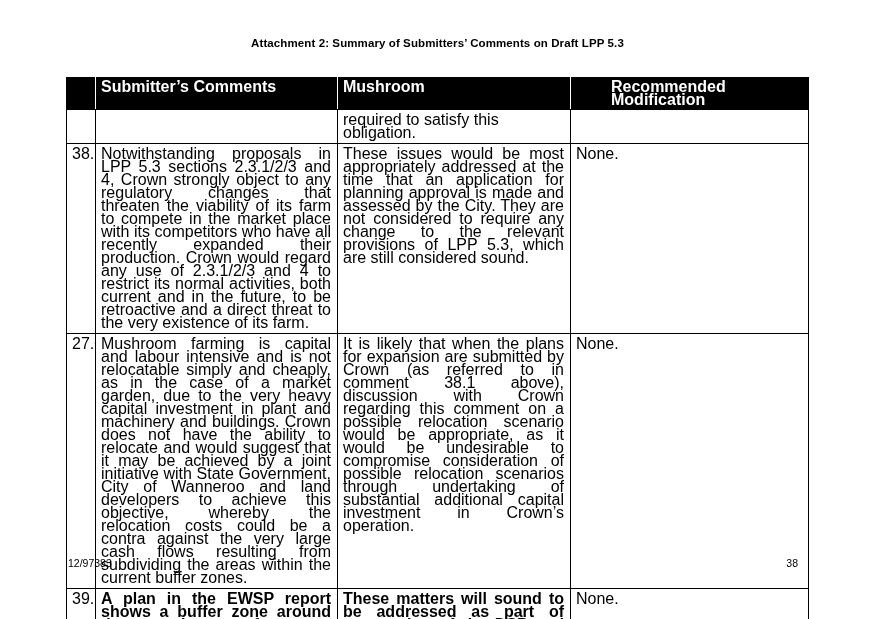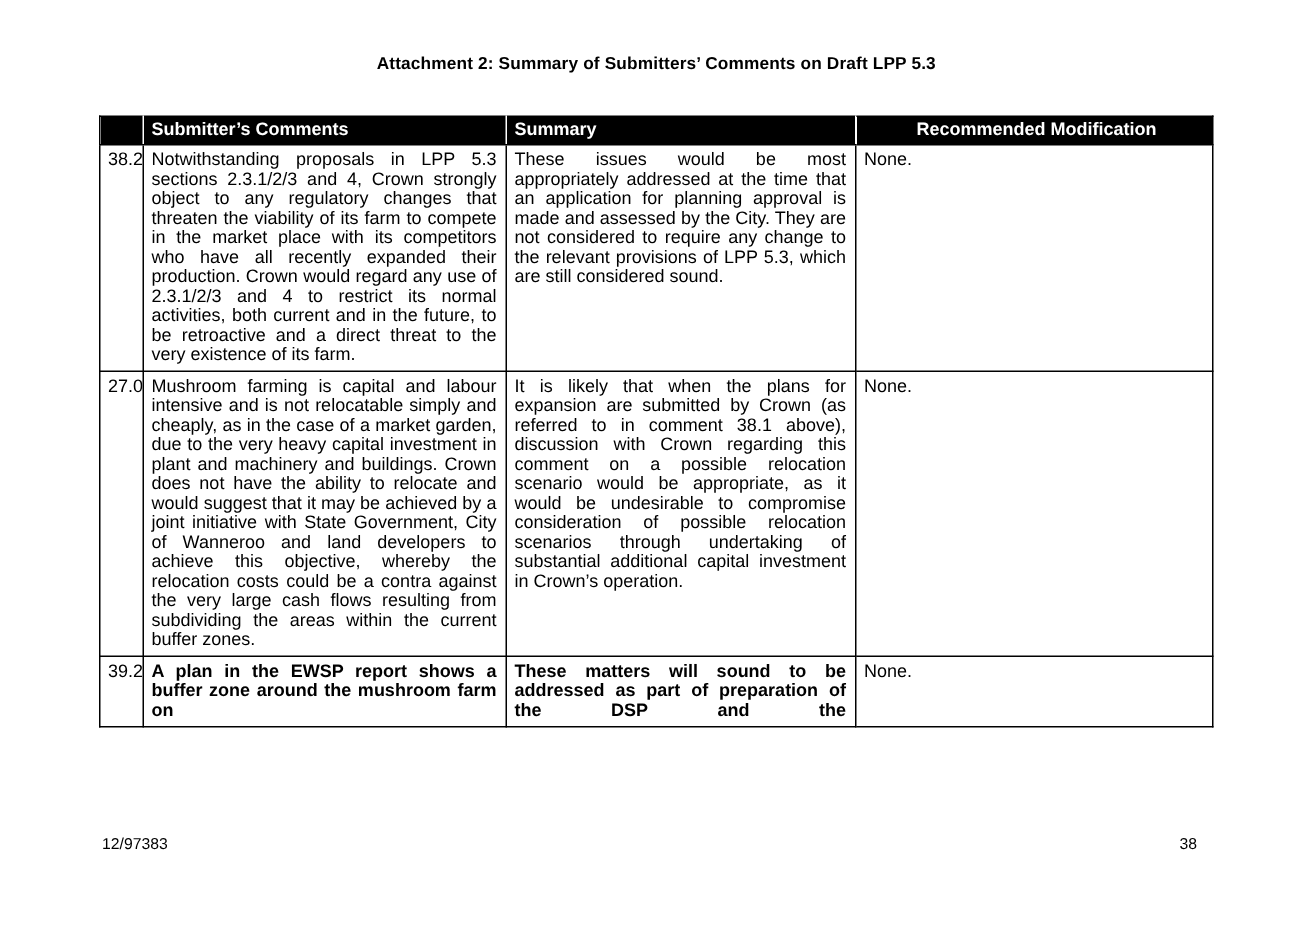--- a/index.html
+++ b/index.html
@@ -27,21 +27,21 @@
     top: 77px;
     left: 66px;
     width: 742px;
     border-collapse: collapse;
     table-layout: fixed;
   }
   table.comments th,
   table.comments td {
     border: 1px solid #000000;
     vertical-align: top;
-    font-size: 12px;
+    font-size: 16px;
     line-height: 13px;
     padding: 3px 6px 4px 5px;
     overflow: hidden;
   }
   table.comments thead th {
     background: #000000;
     color: #ffffff;
     font-weight: bold;
     text-align: left;
     padding: 2px 6px 3px 5px;
@@ -79,25 +79,31 @@
     <colgroup>
       <col style="width:29px">
       <col style="width:242px">
       <col style="width:233px">
       <col style="width:238px">
     </colgroup>
     <thead>
       <tr>
         <th></th>
         <th>Submitter’s Comments</th>
-        <th>Summary</th>
+        <th>Mushroom</th>
         <th>Recommended Modification</th>
       </tr>
     </thead>
     <tbody>
+      <tr class="r-cont">
+        <td class="num"></td>
+        <td class="justify"></td>
+        <td>required to satisfy this obligation.</td>
+        <td></td>
+      </tr>
 
       <tr>
         <td class="num">38.2</td>
         <td class="justify">Notwithstanding proposals in LPP 5.3 sections 2.3.1/2/3 and 4, Crown strongly object to any regulatory changes that threaten the viability of its farm to compete in the market place with its competitors who have all recently expanded their production. Crown would regard any use of 2.3.1/2/3 and 4 to restrict its normal activities, both current and in the future, to be retroactive and a direct threat to the very existence of its farm.</td>
         <td class="justify">These issues would be most appropriately addressed at the time that an application for planning approval is made and assessed by the City. They are not considered to require any change to the relevant provisions of LPP 5.3, which are still considered sound.</td>
         <td>None.</td>
       </tr>
 
       <tr>
         <td class="num">27.0</td>

